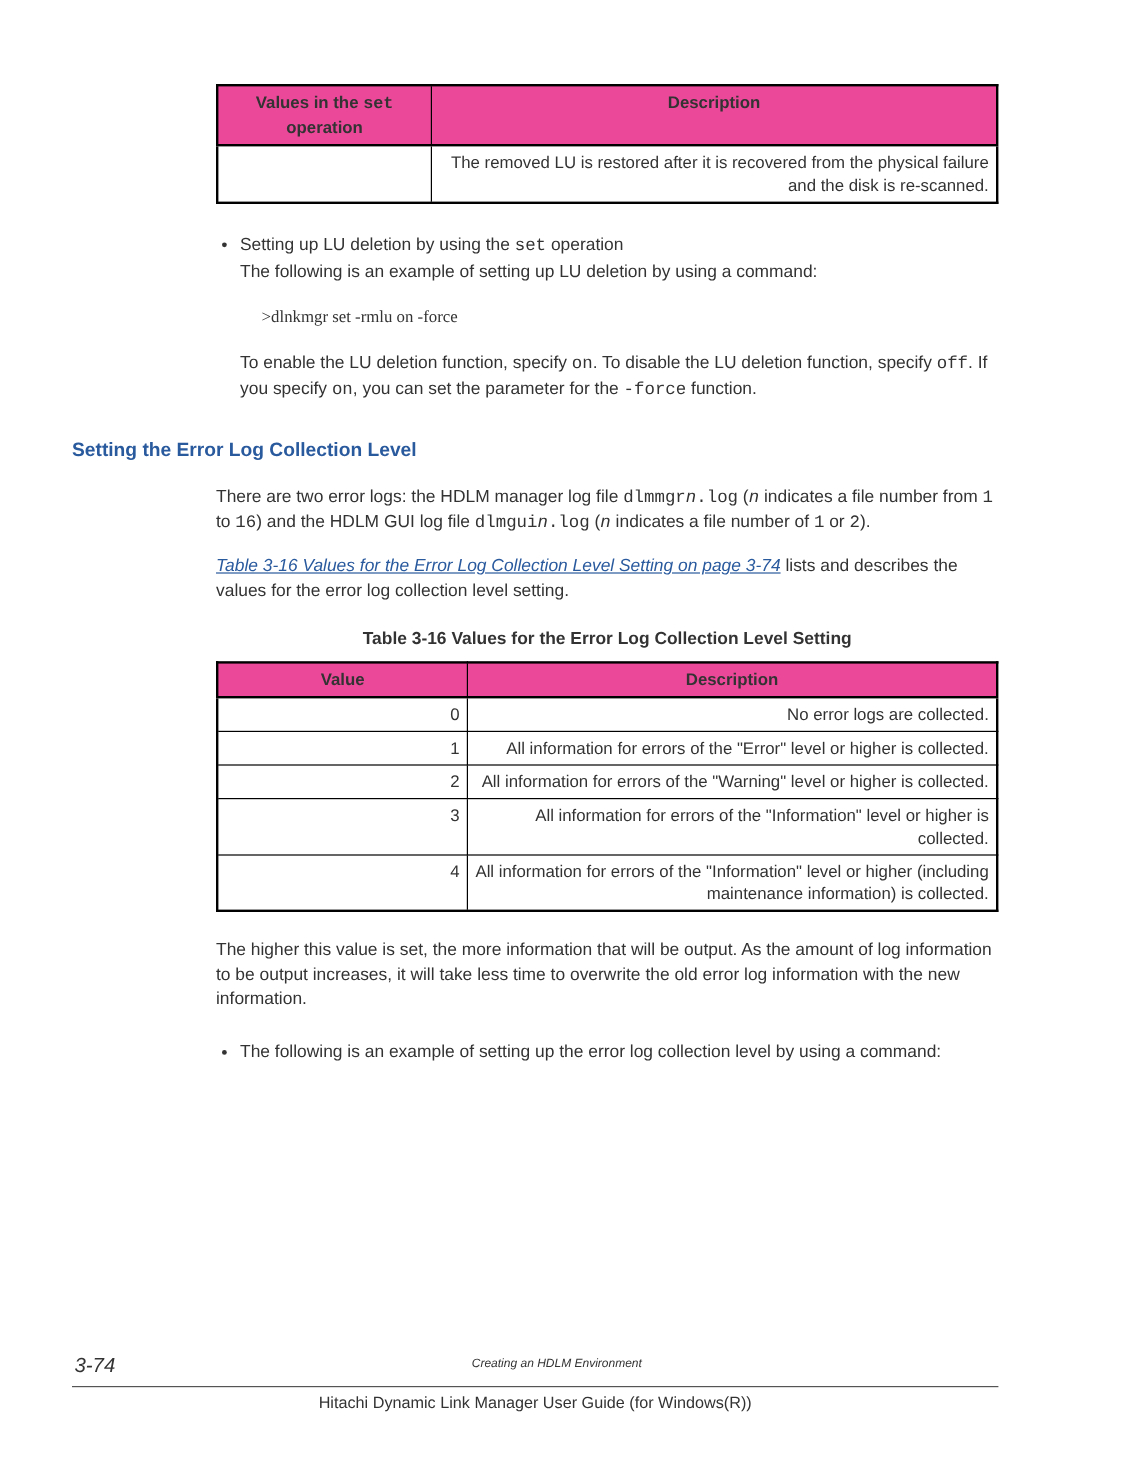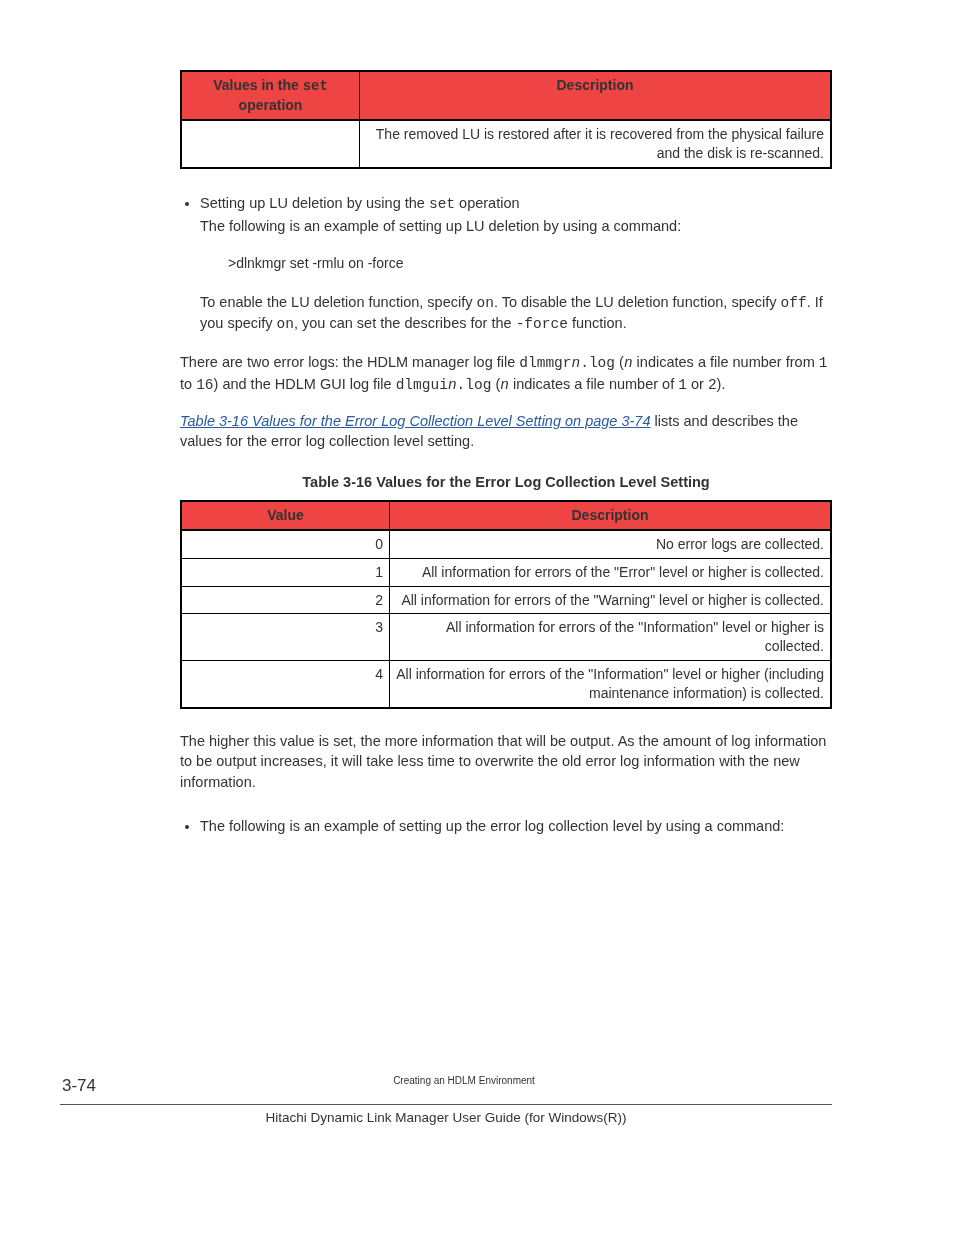--- a/index.html
+++ b/index.html
@@ -31,21 +31,21 @@
   }
   th, td {
     border: 1px solid #000;
     padding: 4px 6px;
     text-align: right;
     vertical-align: top;
   }
   th {
     font-weight: bold;
     text-align: center;
-    background: #ef4444;
+    background: #ec4899;
   }
   table.thick > thead > tr > th {
     border-bottom: 2px solid #000;
   }
   .mono {
     font-family: "Courier New", monospace;
   }
   .italic {
     font-style: italic;
   }
@@ -54,22 +54,22 @@
     padding-left: 20px;
     margin: 24px 0 18px 0;
   }
   ul.bullets li {
     margin-bottom: 4px;
   }
   .li-body {
     margin: 2px 0 0 0;
   }
   .codeblock {
-    font-family: Liberation Sans, sans-serif;
-    margin: 18px 0 18px 28px;
+    font-family: Liberation Serif, serif;
+    margin: 18px 0 18px 18px;
     white-space: pre;
     font-size: 14px;
   }
   .section-title {
     color: #2a5a9e;
     font-weight: bold;
     font-size: 16px;
     margin: 30px 0 14px 0;
     margin-left: 0;
   }
@@ -88,23 +88,24 @@
   }
   .footer-area {
     margin-top: 180px;
   }
   .footer-line {
     border-top: 1px solid #555;
     margin: 6px 122px 0 60px;
   }
   .footer-top {
     display: flex;
-    align-items: flex-start;
+    align-items: center;
     padding: 0 122px 0 62px;
     font-size: 15px;
+    font-style: italic;
   }
   .page-num {
     font-size: 17px;
   }
   .chap-title {
     flex: 1;
     text-align: center;
     font-size: 10px;
   }
   .book-title {
@@ -141,27 +142,28 @@
     </table>
 
     <ul class="bullets">
       <li>
         <span>
           <span>Setting up LU deletion by using the </span><span class="mono">set</span><span> operation</span>
         </span>
         <div class="li-body">The following is an example of setting up LU deletion by using a command:</div>
         <div class="codeblock">&gt;dlnkmgr set -rmlu on -force</div>
         <div class="li-body">
-          <span>To enable the LU deletion function, specify </span><span class="mono">on</span><span>. To disable the LU deletion function, specify </span><span class="mono">off</span><span>. If you specify </span><span class="mono">on</span><span>, you can set the describes for the </span><span class="mono">-force</span><span> function.</span>
+          <span>To enable the LU deletion function, specify </span><span class="mono">on</span><span>. To disable the LU deletion function, specify </span><span class="mono">off</span><span>. If you specify </span><span class="mono">on</span><span>, you can set the parameter for the </span><span class="mono">-force</span><span> function.</span>
         </div>
       </li>
     </ul>
 
   </div>
 
+  <div class="section-title">Setting the Error Log Collection Level</div>
 
   <div class="content">
 
     <p class="para">
       <span>There are two error logs: the HDLM manager log file </span><span class="mono">dlmmgr</span><span class="mono italic">n</span><span class="mono">.log</span><span> (</span><span class="mono italic">n</span><span> indicates a file number from </span><span class="mono">1</span><span> to </span><span class="mono">16</span><span>) and the HDLM GUI log file </span><span class="mono">dlmgui</span><span class="mono italic">n</span><span class="mono">.log</span><span> (</span><span class="mono italic">n</span><span> indicates a file number of </span><span class="mono">1</span><span> or </span><span class="mono">2</span><span>).</span>
     </p>
 
     <p class="para">
       <a class="xref">Table 3-16 Values for the Error Log Collection Level Setting on page 3-74</a><span> lists and describes the values for the error log collection level setting.</span>
     </p>

